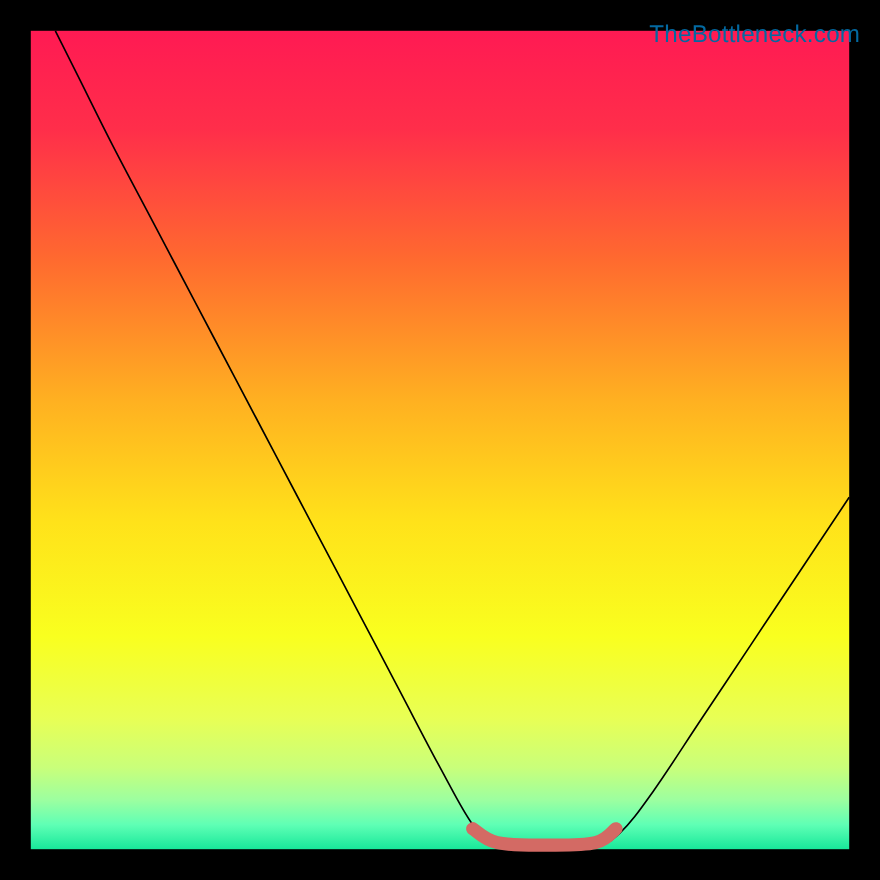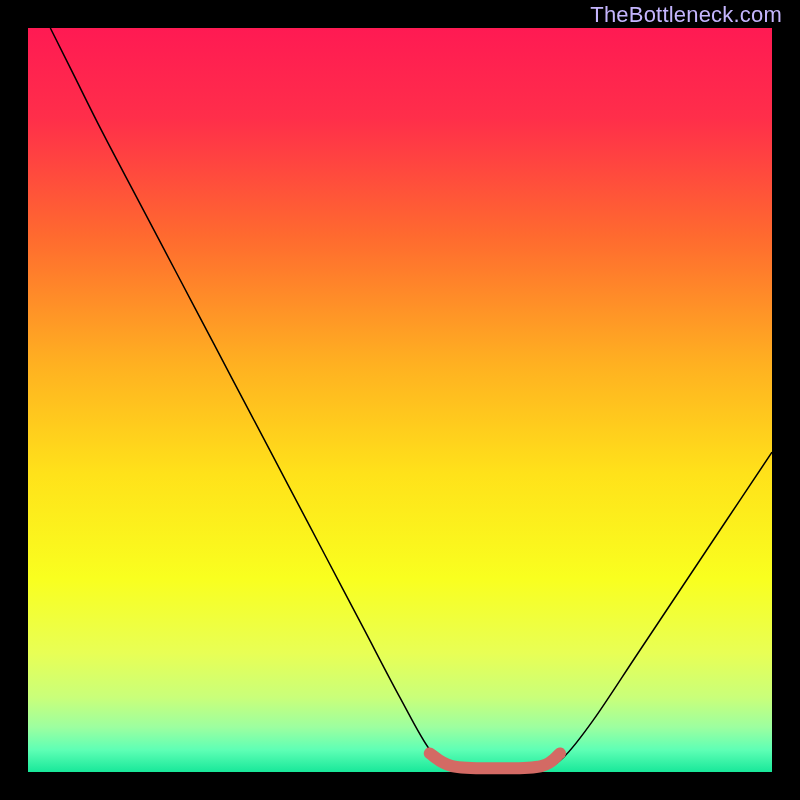--- a/index.html
+++ b/index.html
@@ -11,23 +11,23 @@
     font-family: Arial, Helvetica, sans-serif;
   }
   .stage {
     position: relative;
     width: 800px;
     height: 800px;
     background: #000;
   }
   .watermark {
     position: absolute;
-    top: 2px;
+    top: 18px;
     right: 18px;
-    color: #c4b5fd;
+    color: #0369a1;
     font-size: 22px;
     font-weight: 500;
     letter-spacing: 0.2px;
     z-index: 10;
   }
   svg.plot {
     position: absolute;
     left: 0;
     top: 0;
   }

